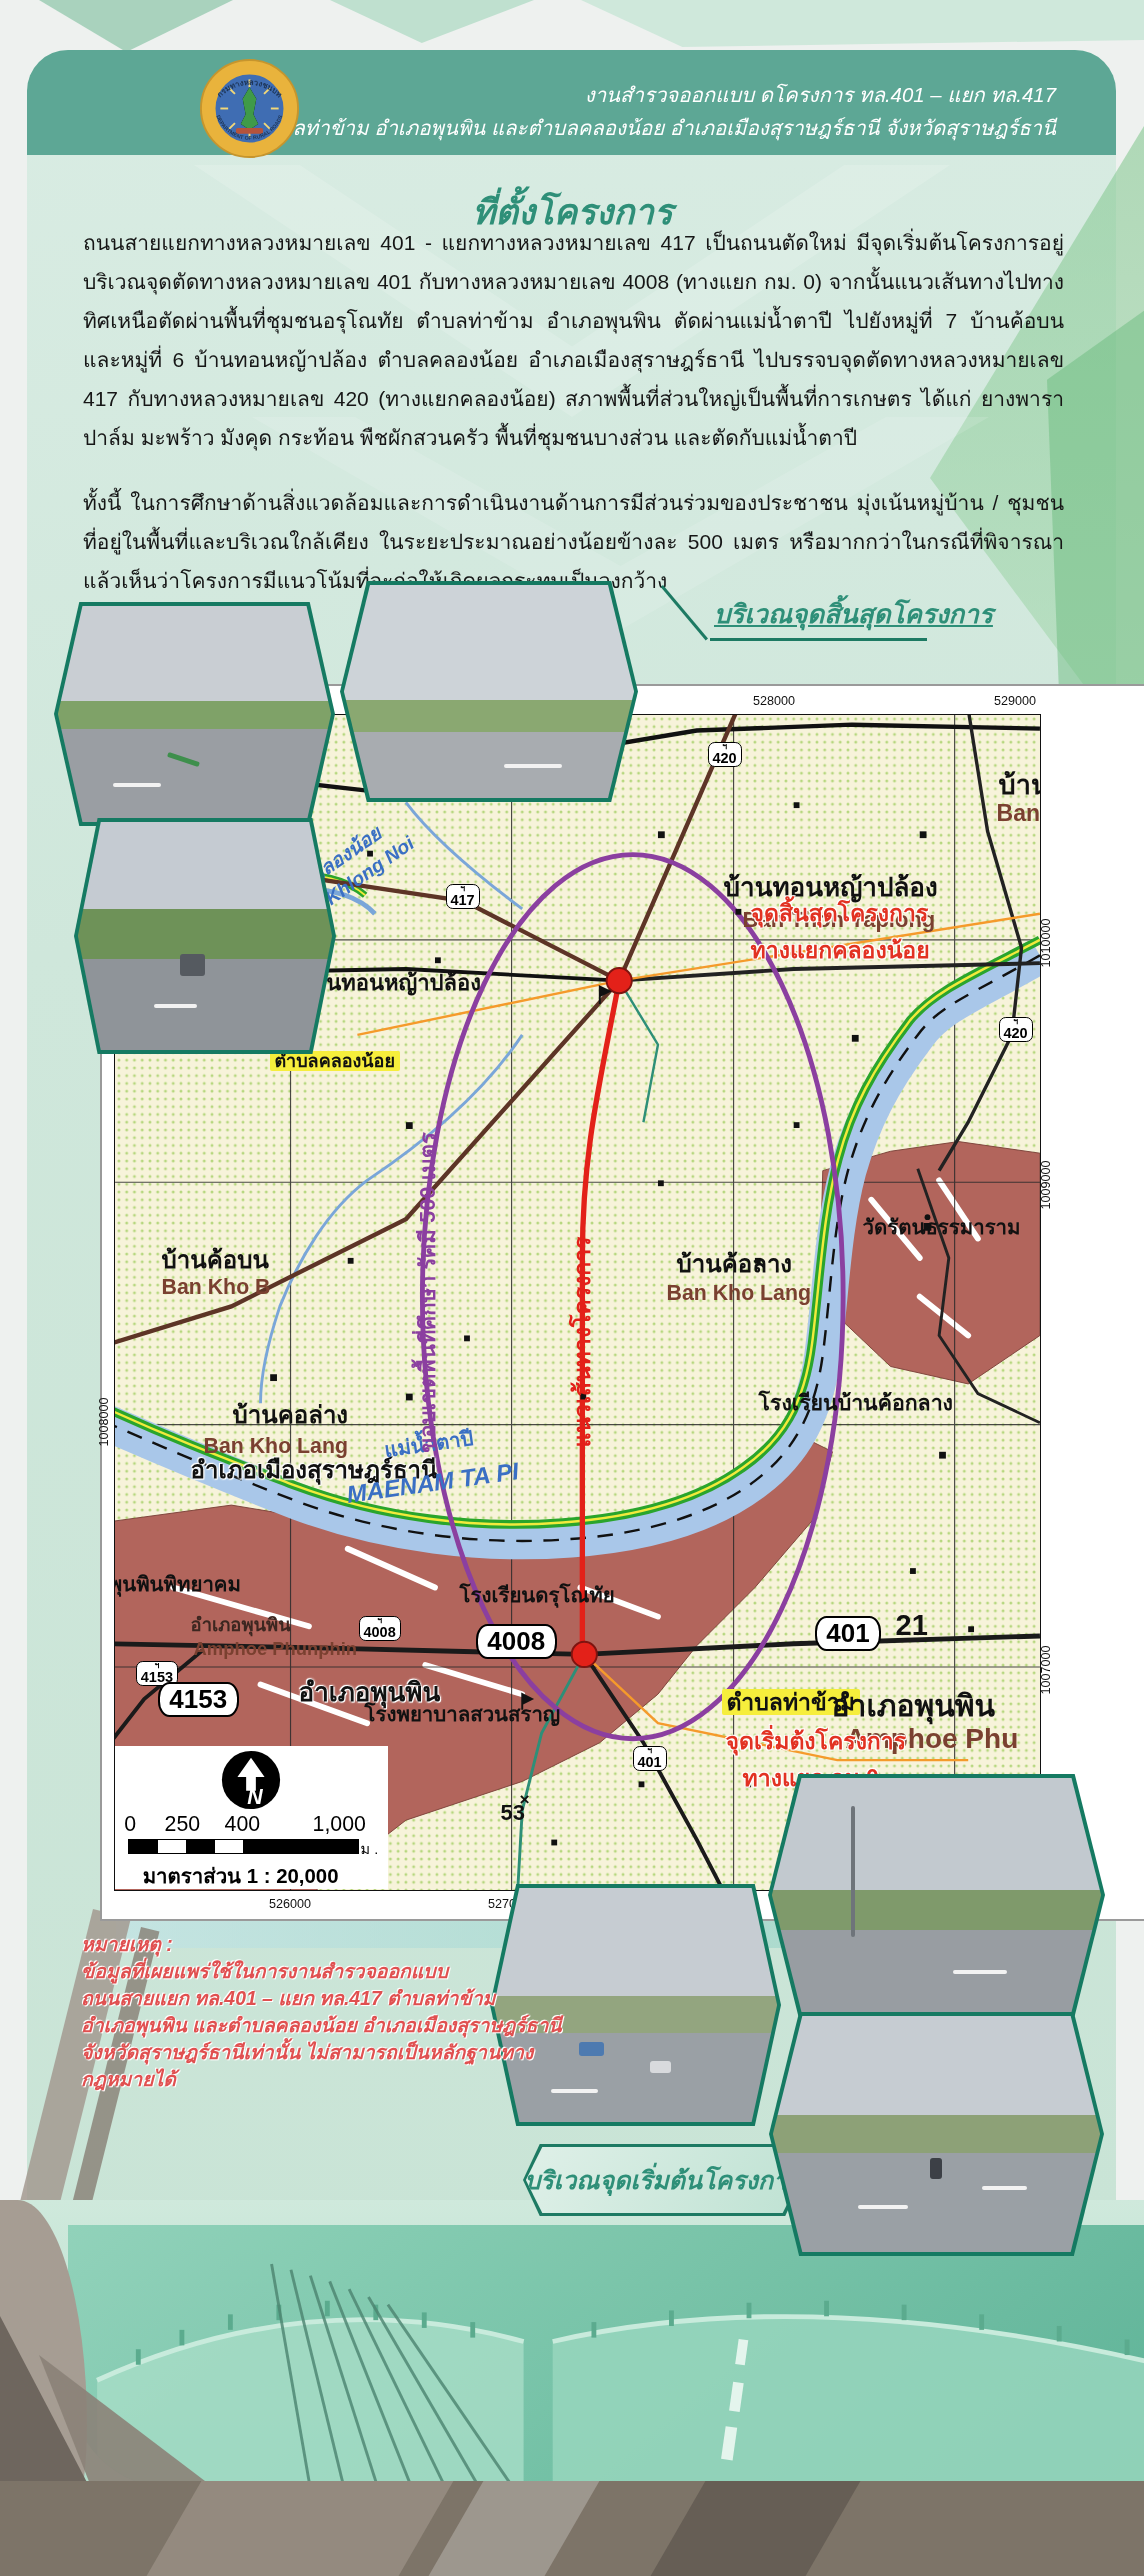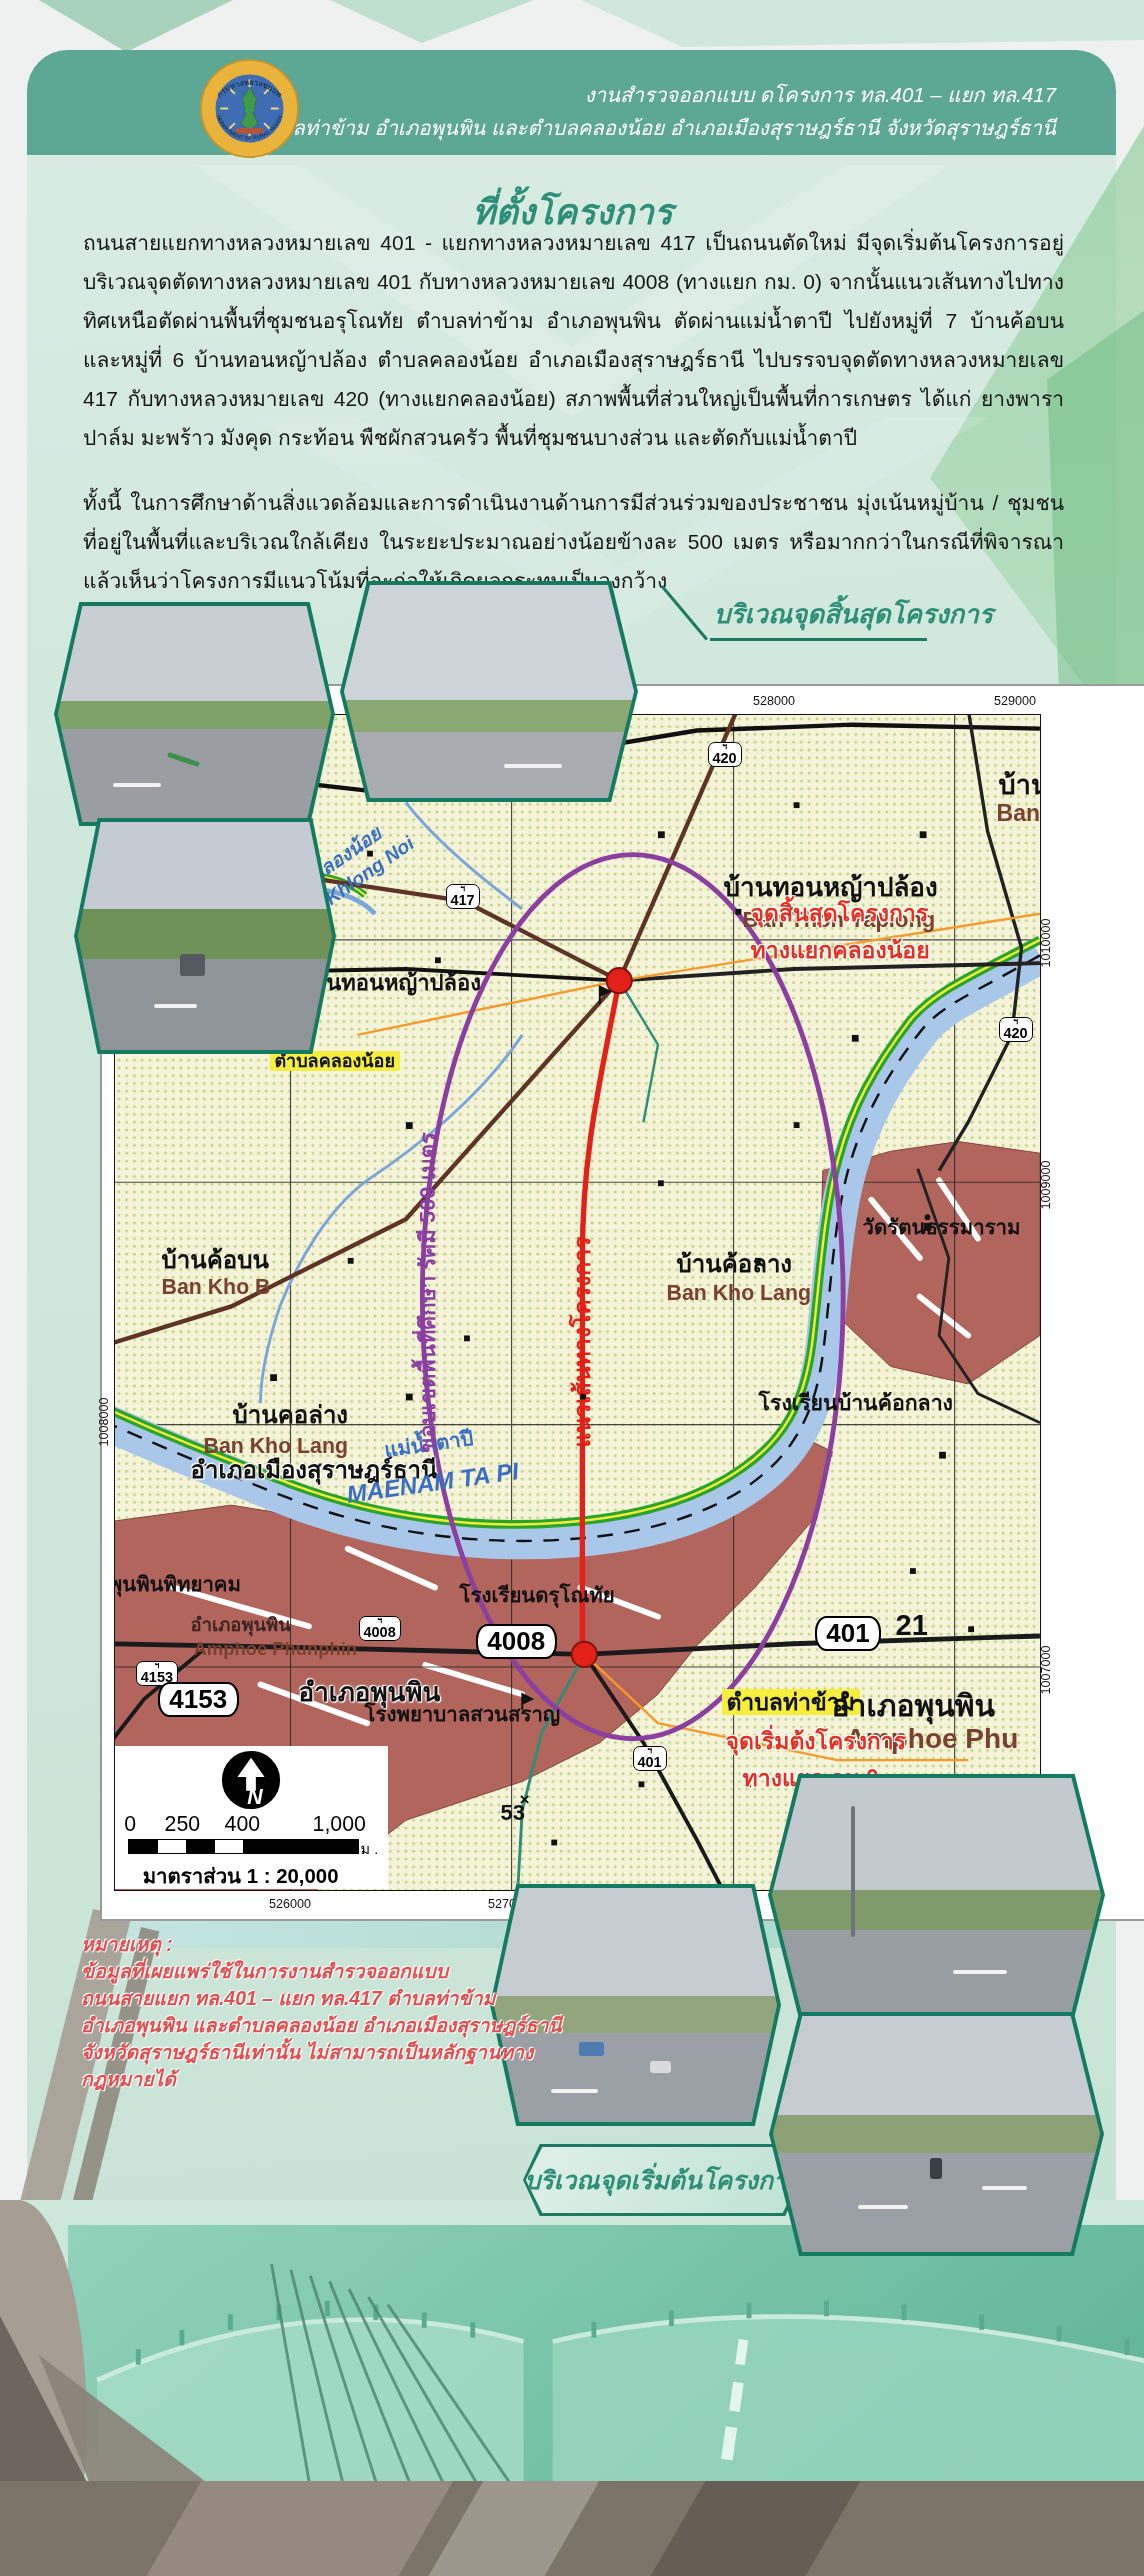--- a/index.html
+++ b/index.html
@@ -114,21 +114,21 @@
     <text font-size="5.5" font-weight="bold" fill="#1d3557" text-anchor="middle">
       <textPath href="#ringB" startOffset="50%">DEPARTMENT OF RURAL ROADS</textPath>
     </text>
   </svg>
 </div>
 
 <div class="abs title">ที่ตั้งโครงการ</div>
 <div class="abs para" style="top:223px;">ถนนสายแยกทางหลวงหมายเลข 401 - แยกทางหลวงหมายเลข 417 เป็นถนนตัดใหม่ มีจุดเริ่มต้นโครงการอยู่บริเวณจุดตัดทางหลวงหมายเลข 401 กับทางหลวงหมายเลข 4008 (ทางแยก กม. 0) จากนั้นแนวเส้นทางไปทางทิศเหนือตัดผ่านพื้นที่ชุมชนอรุโณทัย ตำบลท่าข้าม อำเภอพุนพิน ตัดผ่านแม่น้ำตาปี ไปยังหมู่ที่ 7 บ้านค้อบน และหมู่ที่ 6 บ้านทอนหญ้าปล้อง ตำบลคลองน้อย อำเภอเมืองสุราษฎร์ธานี ไปบรรจบจุดตัดทางหลวงหมายเลข 417 กับทางหลวงหมายเลข 420 (ทางแยกคลองน้อย) สภาพพื้นที่ส่วนใหญ่เป็นพื้นที่การเกษตร ได้แก่ ยางพารา ปาล์ม มะพร้าว มังคุด กระท้อน พืชผักสวนครัว พื้นที่ชุมชนบางส่วน และตัดกับแม่น้ำตาปี</div>
 <div class="abs para" style="top:483px;">ทั้งนี้ ในการศึกษาด้านสิ่งแวดล้อมและการดำเนินงานด้านการมีส่วนร่วมของประชาชน มุ่งเน้นหมู่บ้าน / ชุมชนที่อยู่ในพื้นที่และบริเวณใกล้เคียง ในระยะประมาณอย่างน้อยข้างละ 500 เมตร หรือมากกว่าในกรณีที่พิจารณาแล้วเห็นว่าโครงการมีแนวโน้มที่จะก่อให้เกิดผลกระทบเป็นวงกว้าง</div>
 
-<div class="abs calloutTxt" style="left:714px;top:593px;">บริเวณจุดสิ้นสุดโครงการ</div>
+<div class="abs calloutTxt" style="left:714px;top:593px;text-decoration:underline;">บริเวณจุดสิ้นสุดโครงการ</div>
 <div class="abs line" style="left:710px;top:638px;width:217px;height:2.9px;"></div>
 <div class="abs line" style="left:663px;top:585px;width:70px;height:2.9px;transform:rotate(50deg);transform-origin:left top;"></div>
 
 <div class="abs map-panel">
 
   <span class="coord" style="left:651px;top:7.8px;">528000</span>
   <span class="coord" style="left:892px;top:7.8px;">529000</span>
   <span class="coord" style="left:167px;top:1211px;">526000</span>
   <span class="coord" style="left:386px;top:1211px;">527000</span>
   <span class="coord rot" style="left:919px;top:250px;">1010000</span>

